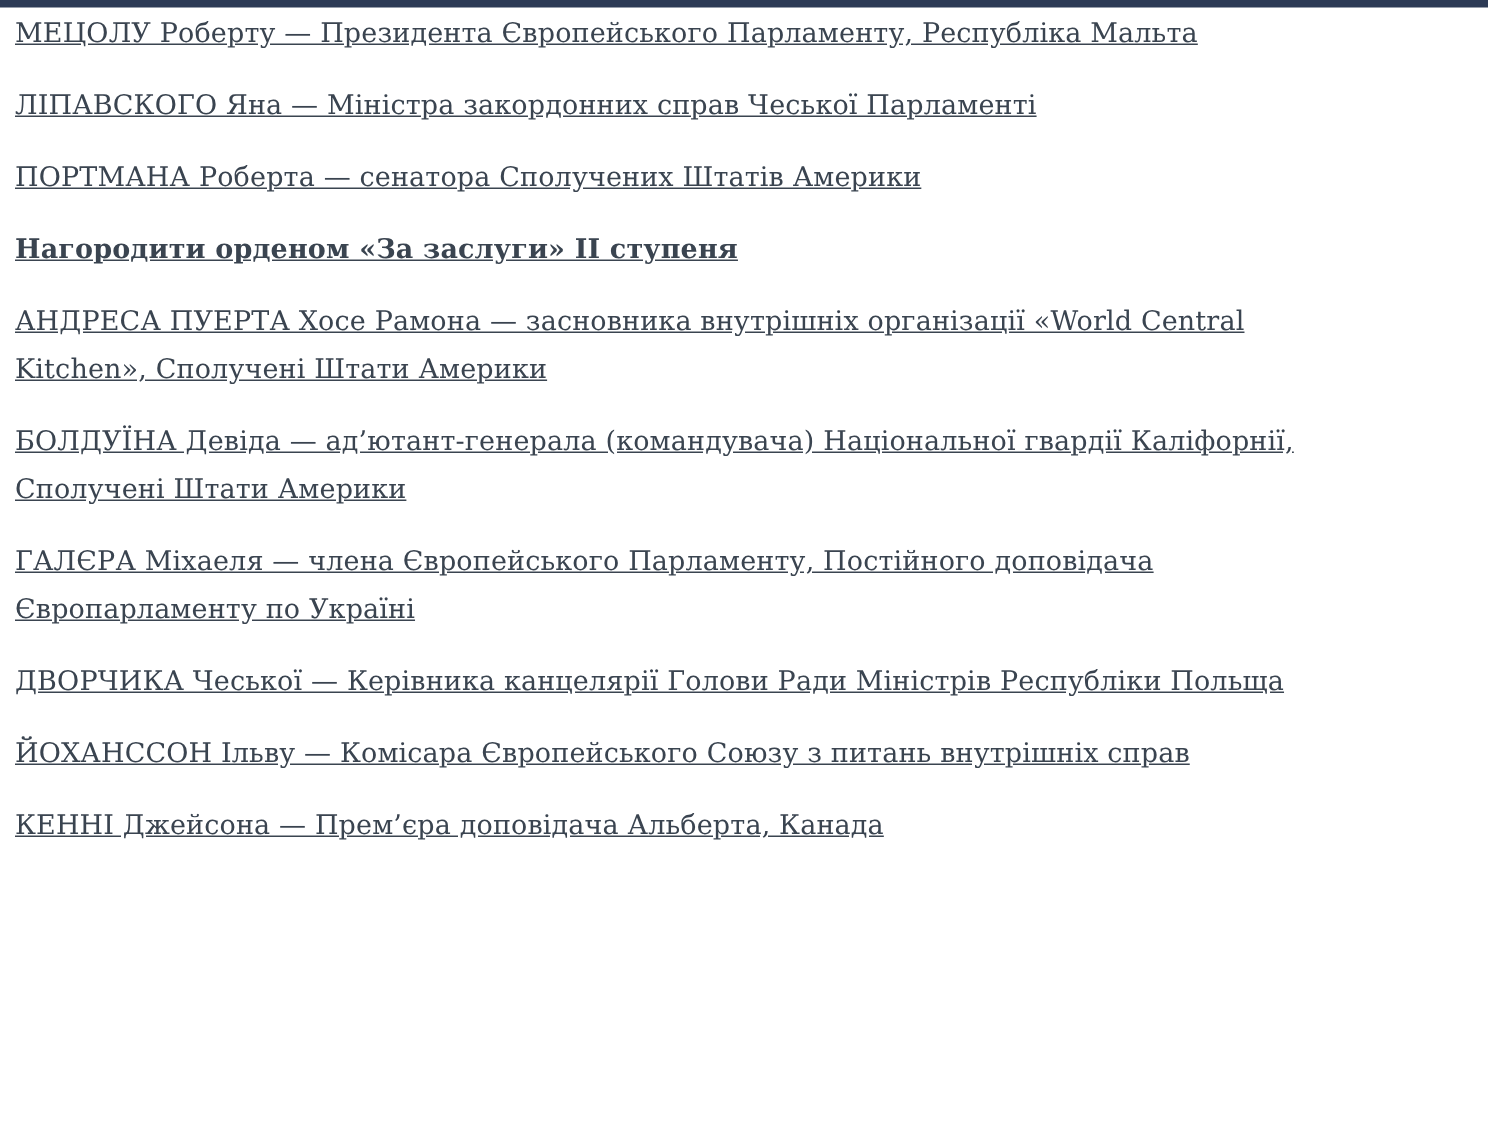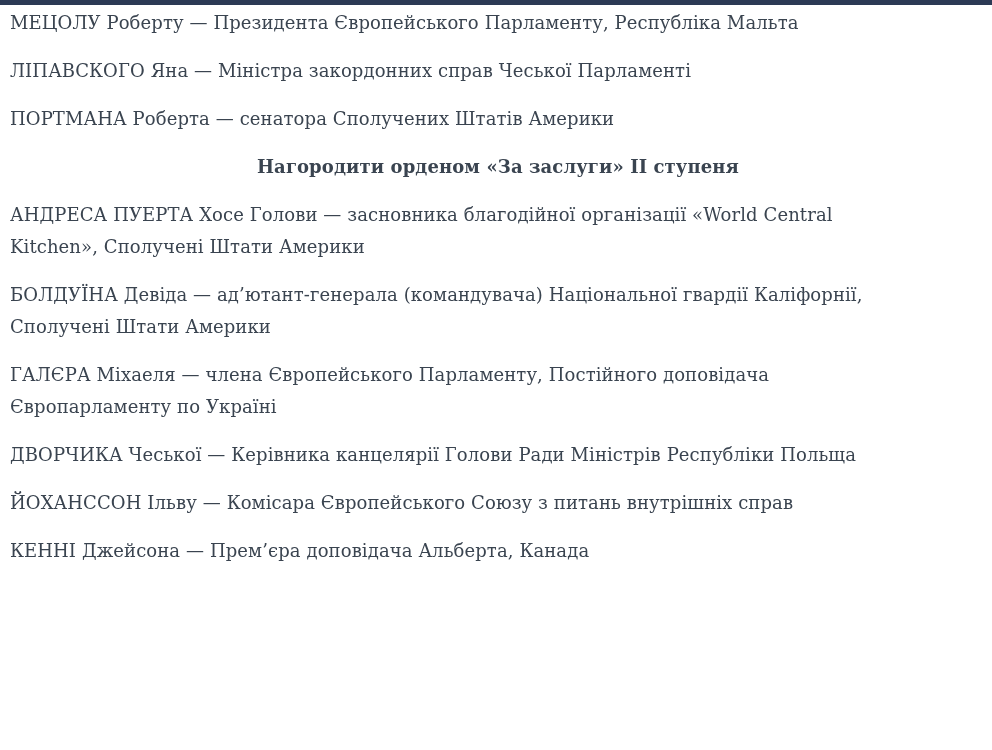--- a/index.html
+++ b/index.html
@@ -18,44 +18,44 @@
     font-family: "DejaVu Serif", "Liberation Serif", serif;
     color: #3a4450;
   }
   .top-border {
     height: 5px;
     width: 100%;
     background: #2c3a55;
   }
   .content {
     padding: 2px 6px 0 10px;
+    text-decoration: underline;
   }
   .content p {
     margin: 0 0 16px 0;
     font-size: 18px;
     line-height: 32px;
     white-space: pre-line;
     letter-spacing: 0.1px;
   }
   .content p.heading {
     font-weight: bold;
-    text-align: center;
   }
 </style>
 </head>
 <body>
 
 <div class="page">
   <div class="top-border"></div>
   <div class="content">
     <p>МЕЦОЛУ Роберту — Президента Європейського Парламенту, Республіка Мальта</p>
     <p>ЛІПАВСКОГО Яна — Міністра закордонних справ Чеської Парламенті</p>
     <p>ПОРТМАНА Роберта — сенатора Сполучених Штатів Америки</p>
     <p class="heading">Нагородити орденом «За заслуги» II ступеня</p>
-    <p>АНДРЕСА ПУЕРТА Хосе Голови — засновника благодійної організації «World Central
+    <p>АНДРЕСА ПУЕРТА Хосе Рамона — засновника внутрішніх організації «World Central
 Kitchen», Сполучені Штати Америки</p>
     <p>БОЛДУЇНА Девіда — ад’ютант-генерала (командувача) Національної гвардії Каліфорнії,
 Сполучені Штати Америки</p>
     <p>ГАЛЄРА Міхаеля — члена Європейського Парламенту, Постійного доповідача
 Європарламенту по Україні</p>
     <p>ДВОРЧИКА Чеської — Керівника канцелярії Голови Ради Міністрів Республіки Польща</p>
     <p>ЙОХАНССОН Ільву — Комісара Європейського Союзу з питань внутрішніх справ</p>
     <p>КЕННІ Джейсона — Прем’єра доповідача Альберта, Канада</p>
   </div>
 </div>

